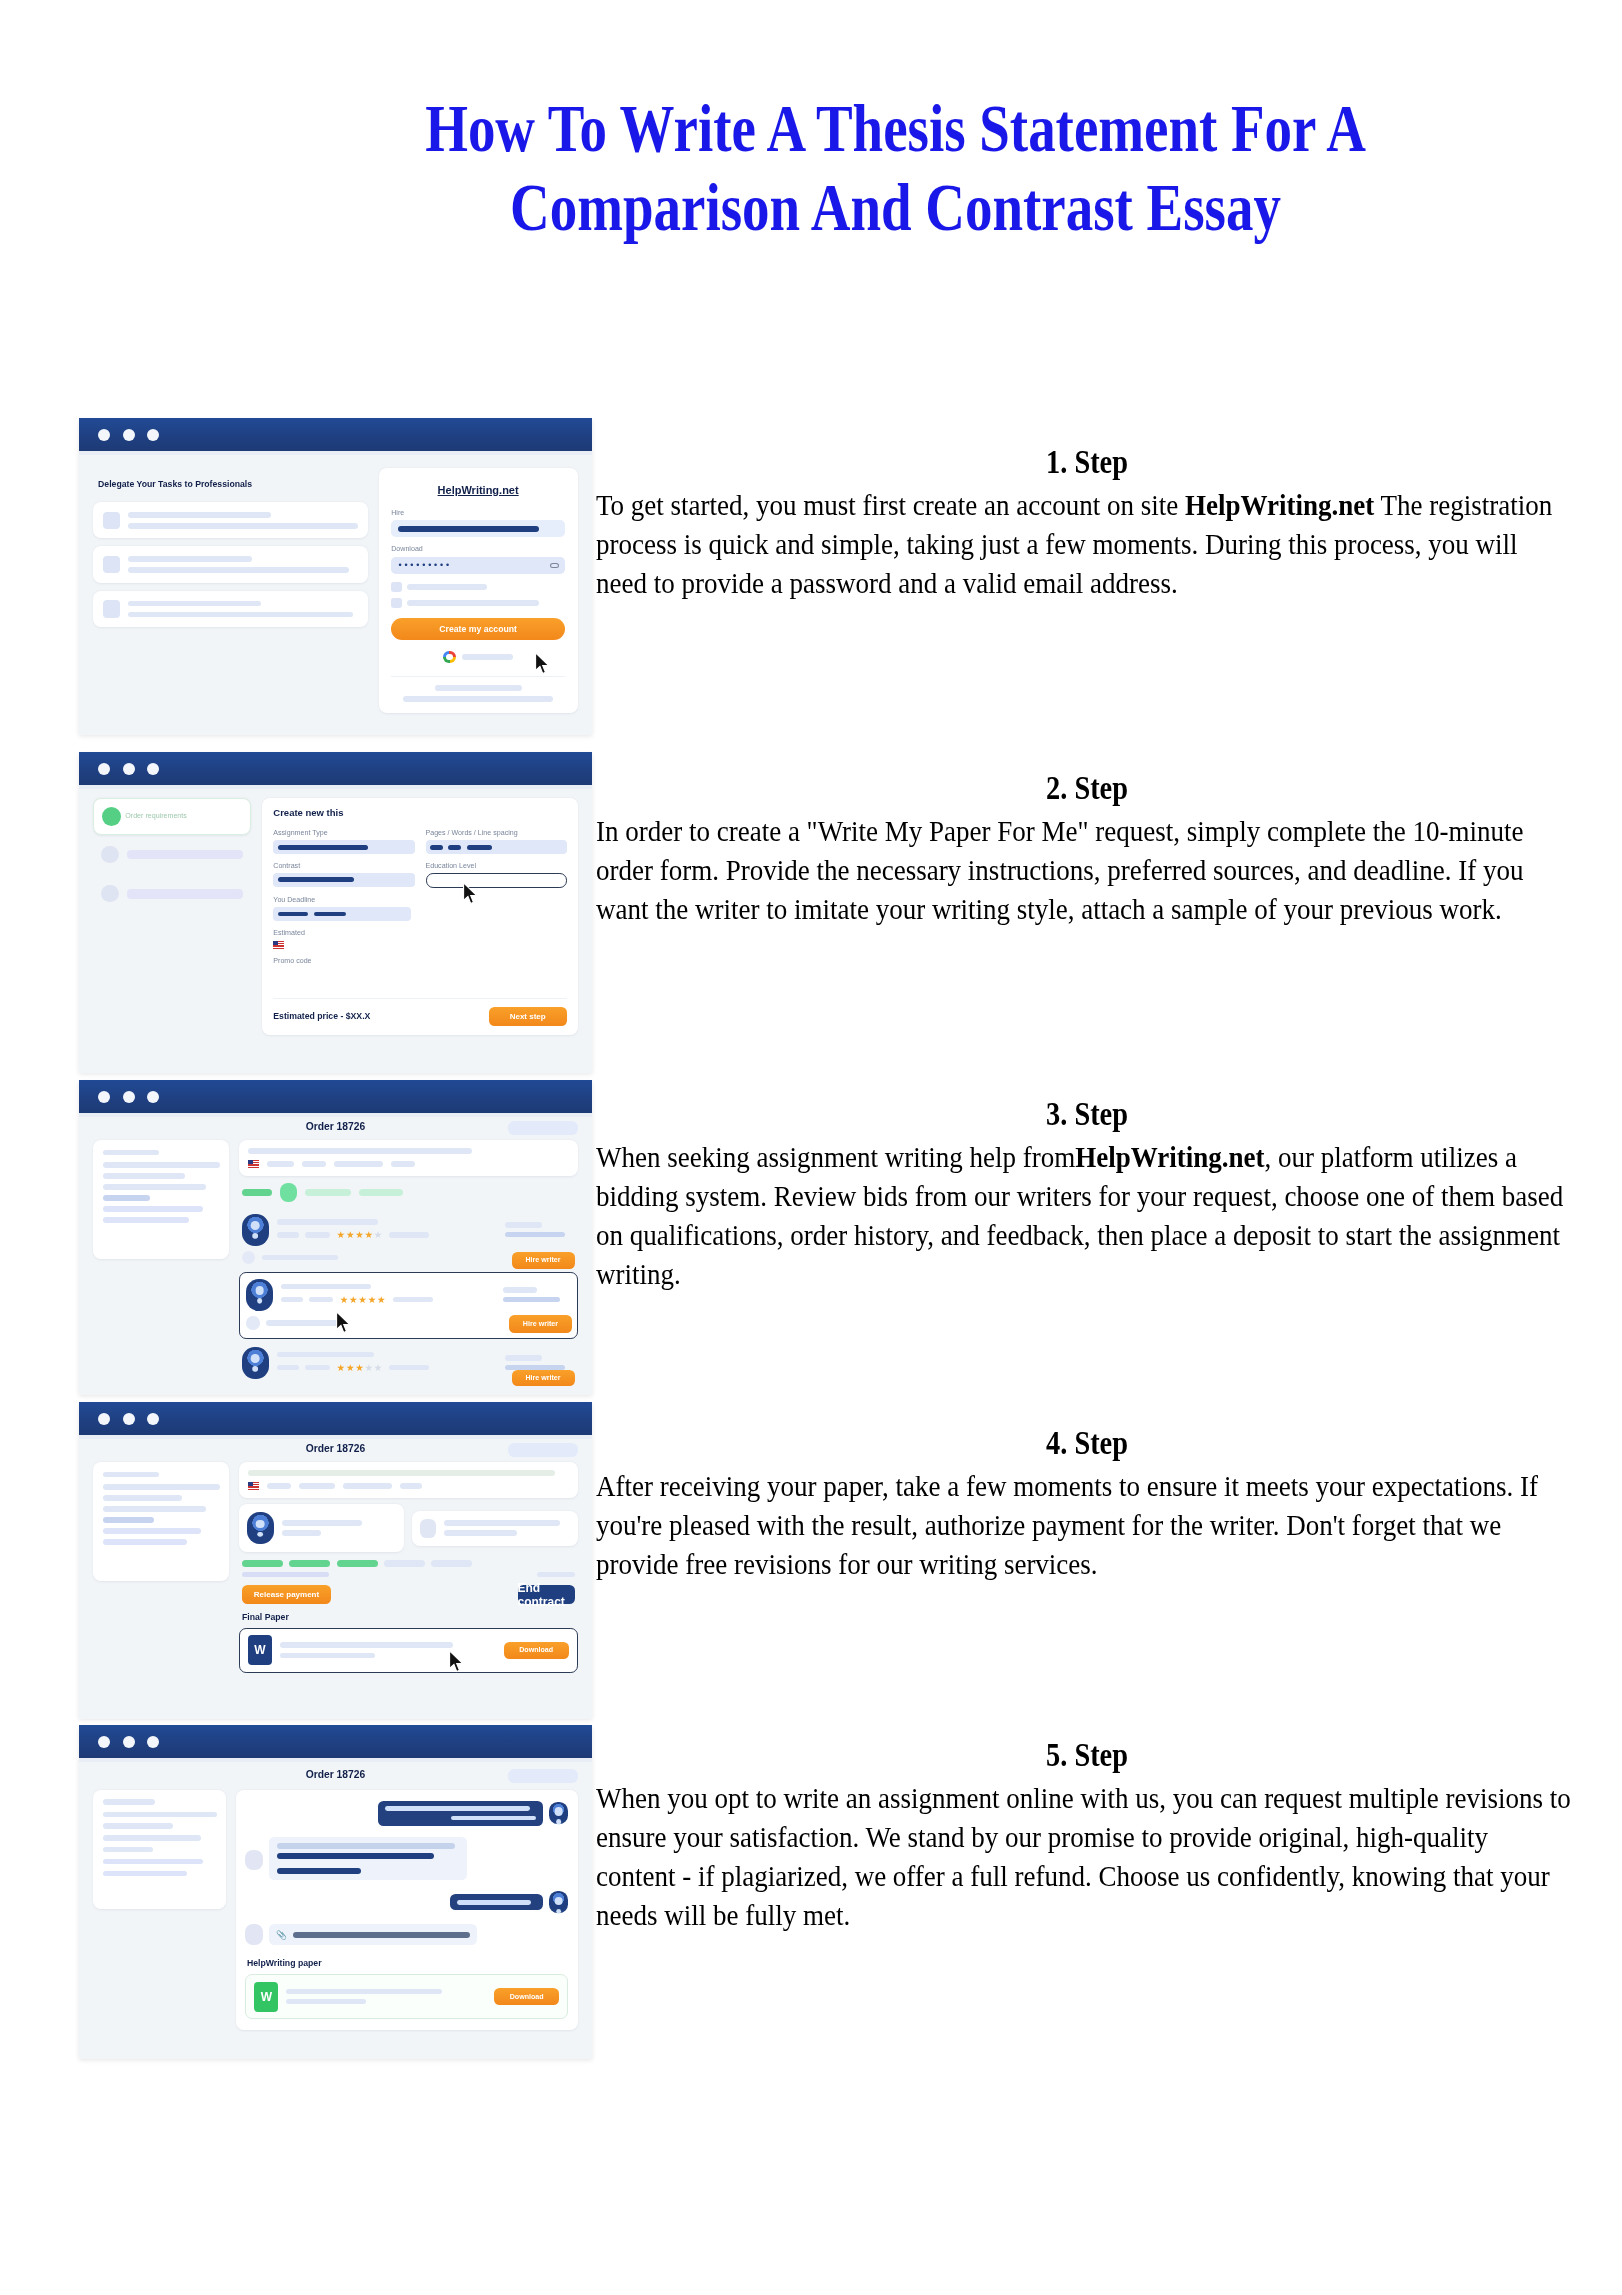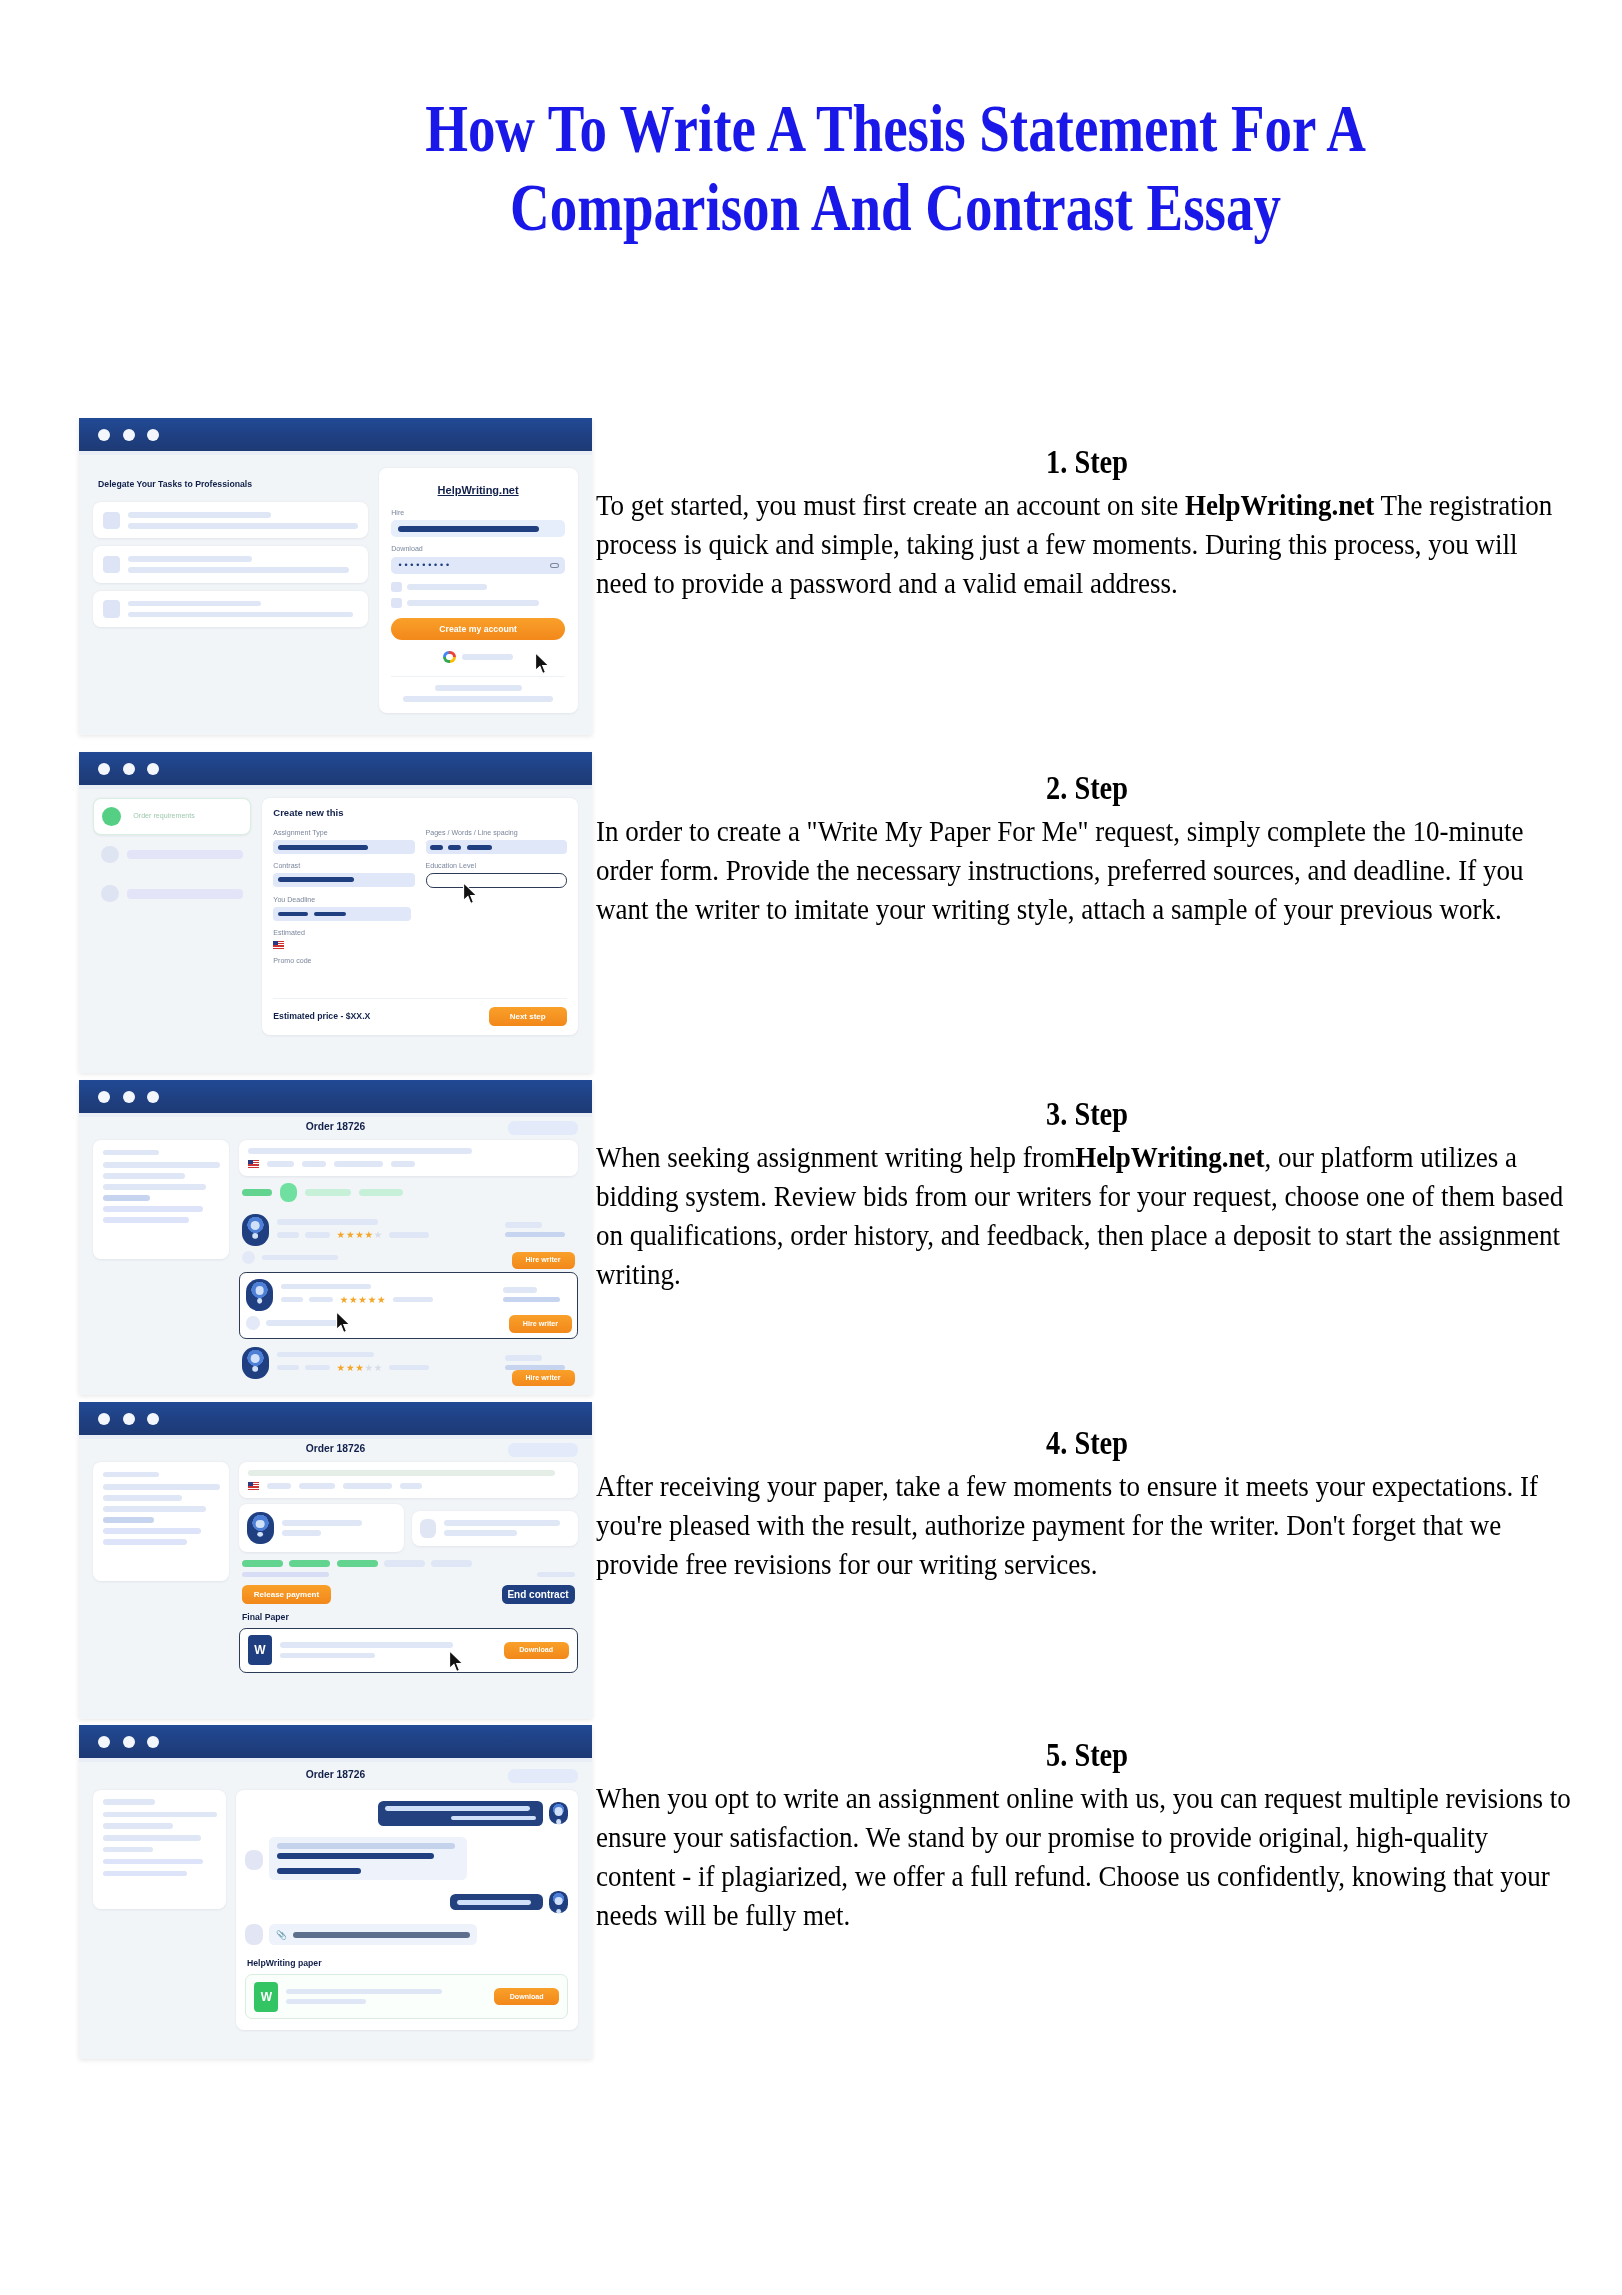--- a/index.html
+++ b/index.html
@@ -271,21 +271,21 @@
   <div class="mock" style="top:334px; height:321px;">
     <div class="titlebar">
       <span class="dot"></span>
       <span class="dot"></span>
       <span class="dot"></span>
     </div>
     <div class="body" style="display:flex; gap:11px; padding-top:12.7px;">
 
       <div style="flex:0 0 158px;">
         <div class="card" style="padding:8px 8px;border:0.8px solid #d9f0e1;">
-          <div class="row" style="gap:12px;">
+          <div class="row" style="gap:4px;">
             <div style="width:19px;height:19px;border-radius:50%;background:#55cf84;"></div>
             <div style="flex:1;color:#9fc9ae;font-family:'Liberation Sans',sans-serif;font-size:7.1px;">Order requirements</div>
           </div>
         </div>
         <div style="padding:11px 8px;">
           <div class="row" style="gap:8px;">
               <div style="width:17.4px;height:17.4px;border-radius:50%;background:#dfe4f2;"></div>
               <div class="bar lav" style="flex:1;height:9.5px;"></div>
             </div>
         </div>
@@ -540,21 +540,21 @@
               <div class="bar" style="width:41px;"></div>
               <div class="bar" style="width:41px;"></div>
           </div>
           <div class="row" style="justify-content:space-between;padding:0 3.2px;margin-bottom:8px;">
             <div class="bar sm" style="width:87px;background:#d6ddf4;"></div>
               <div class="bar sm" style="width:38px;"></div>
           </div>
 
           <div class="row" style="justify-content:space-between;padding:0 3.2px;margin-bottom:8px;">
             <div class="btn-or" style="width:89px;height:19px;font-size:8px;">Release payment</div>
-            <div class="btn-nv" style="width:73px;height:19px;font-size:10px;">End contract</div>
+            <div class="btn-nv" style="width:57px;height:19px;font-size:12px;">End contract</div>
           </div>
 
           <div class="hdr" style="font-size:8.7px;margin:0 0 5.5px 3.2px;">Final Paper</div>
 
           <div class="outline" style="padding:6.3px 8px;position:relative;background:#fff;">
             <div class="row" style="gap:8px;">
               <div class="docicon">W</div>
               <div style="flex:1;">
                   <div class="bar sm" style="width:80%;margin-bottom:4.8px;"></div>
                   <div class="bar sm" style="width:44%;"></div>

